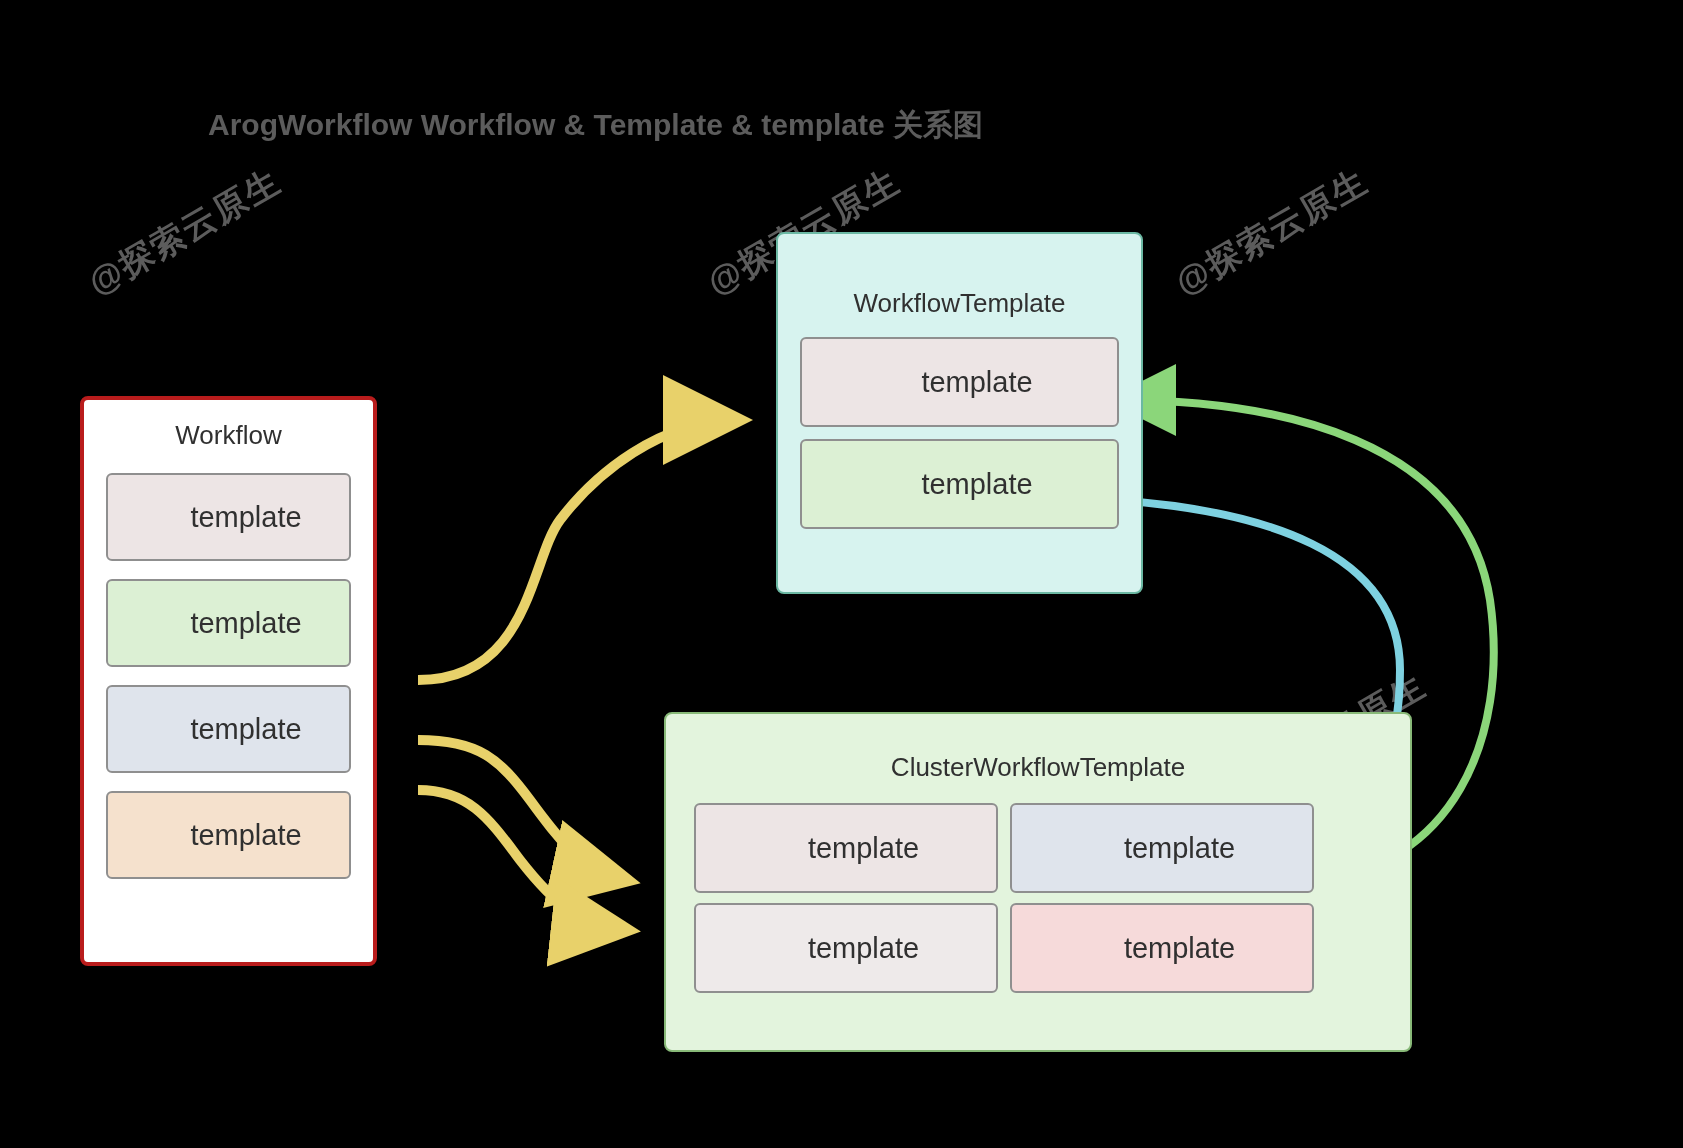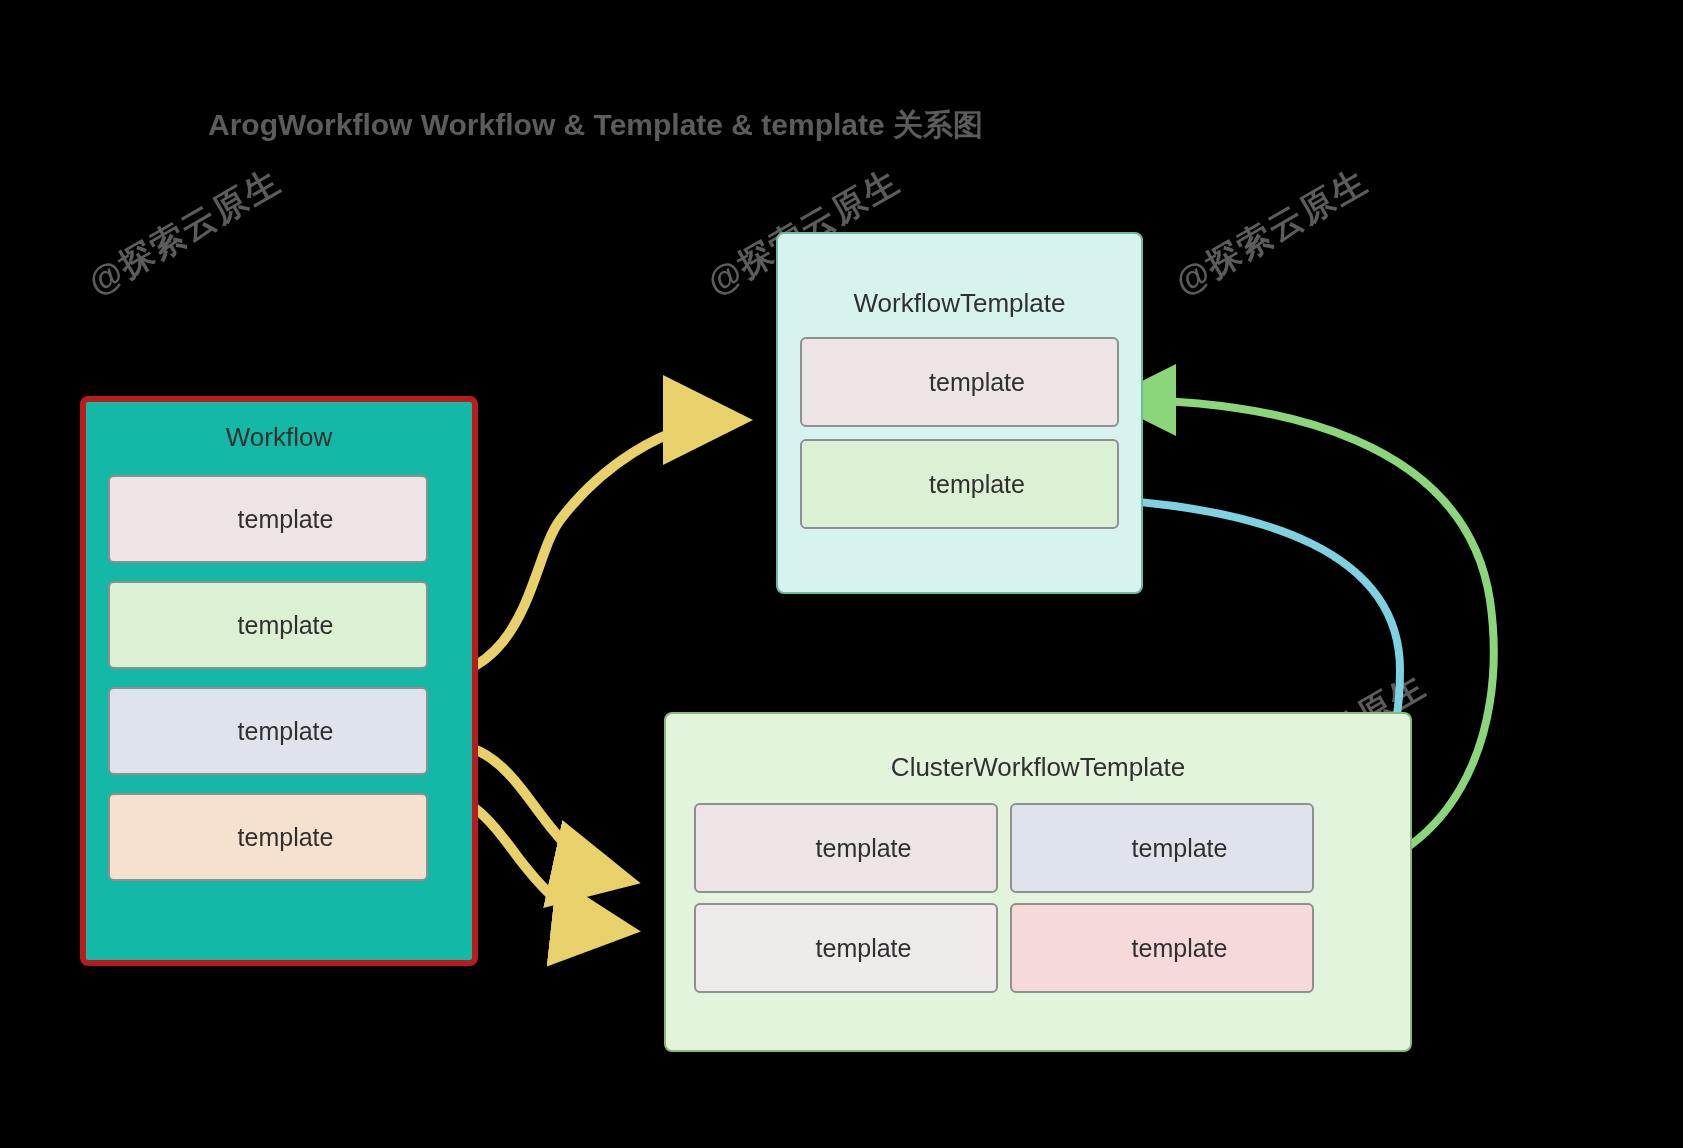--- a/index.html
+++ b/index.html
@@ -57,36 +57,36 @@
     display: flex;
     flex-wrap: wrap;
     gap: 10px 12px;
     padding: 0 22px 24px 22px;
   }
   .tpl-item {
     box-sizing: border-box;
     border: 2px solid #8f8f8f;
     border-radius: 6px;
     text-align: left;
-    font-size: 25px;
+    font-size: 29px;
     color: #303030;
     display: flex;
     align-items: center;
     justify-content: center;
     padding-left: 35px;
   }
 
   
   .workflow {
     left: 48px;
     top: 396px;
-    width: 398px;
+    width: 297px;
     height: 570px;
-    background: #14b8a6;
-    border: 6px solid #b91c1c;
+    background: #ffffff;
+    border: 4px solid #b91c1c;
   }
   .workflow .tpl-grid { padding-top: 8px; gap: 18px; }
   .workflow .tpl-item { width: 320px; height: 88px; }
   .wf-t1 { background: #ede5e5; }
   .wf-t2 { background: #dcf0d4; }
   .wf-t3 { background: #dfe4ec; }
   .wf-t4 { background: #f5e1cd; }
 
   
   .wtemplate {

